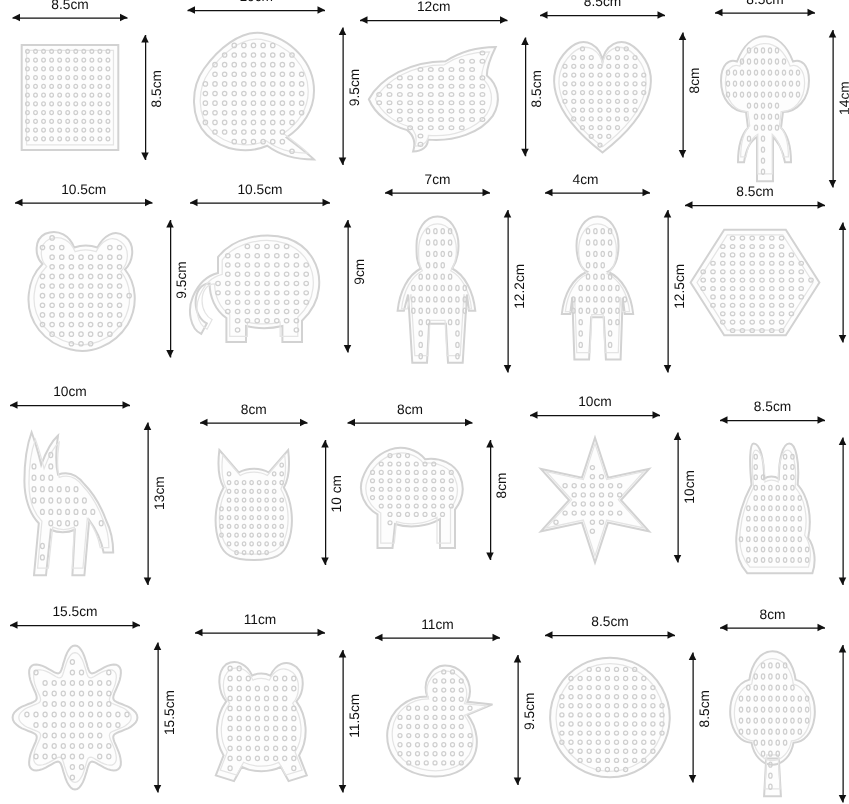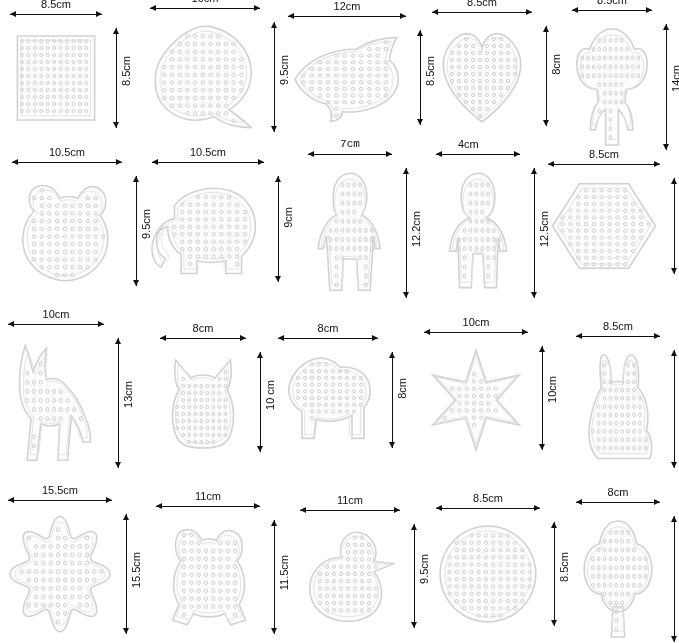--- a/index.html
+++ b/index.html
@@ -1669,21 +1669,21 @@
       <div class="dim-label vert" style="left: 670px; top: 65px;">14cm</div>
       <div class="arrow-h" style="left: 12px; top: 162px; width: 110px;"></div>
       <div class="dim-label" style="left: 47px; top: 146px; width: 40px; text-align: center;">10.5cm</div>
       <div class="arrow-v" style="left: 136px; top: 176px; height: 110px;"></div>
       <div class="dim-label vert" style="left: 140px; top: 209px;">9.5cm</div>
       <div class="arrow-h" style="left: 152px; top: 162px; width: 112px;"></div>
       <div class="dim-label" style="left: 188px; top: 146px; width: 40px; text-align: center;">10.5cm</div>
       <div class="arrow-v" style="left: 278px; top: 176px; height: 106px;"></div>
       <div class="dim-label vert" style="left: 282px; top: 207px;">9cm</div>
       <div class="arrow-h" style="left: 308px; top: 154px; width: 84px;"></div>
-      <div class="dim-label" style="left: 330px; top: 138px; width: 40px; text-align: center; font-family: Liberation Mono, monospace;">7cm</div>
+      <div class="dim-label" style="left: 330px; top: 138px; width: 40px; text-align: center;">7cm</div>
       <div class="arrow-v" style="left: 406px; top: 168px; height: 130px;"></div>
       <div class="dim-label vert" style="left: 410px; top: 211px;">12.2cm</div>
       <div class="arrow-h" style="left: 436px; top: 154px; width: 84px;"></div>
       <div class="dim-label" style="left: 458px; top: 138px; width: 40px; text-align: left;">4cm</div>
       <div class="arrow-v" style="left: 534px; top: 168px; height: 130px;"></div>
       <div class="dim-label vert" style="left: 538px; top: 211px;">12.5cm</div>
       <div class="arrow-h" style="left: 548px; top: 164px; width: 112px;"></div>
       <div class="dim-label" style="left: 584px; top: 148px; width: 40px; text-align: center;">8.5cm</div>
       <div class="arrow-v" style="left: 674px; top: 178px; height: 96px;"></div>
       <div class="dim-label vert" style="left: 678px; top: 204px;">7.5cm</div>

